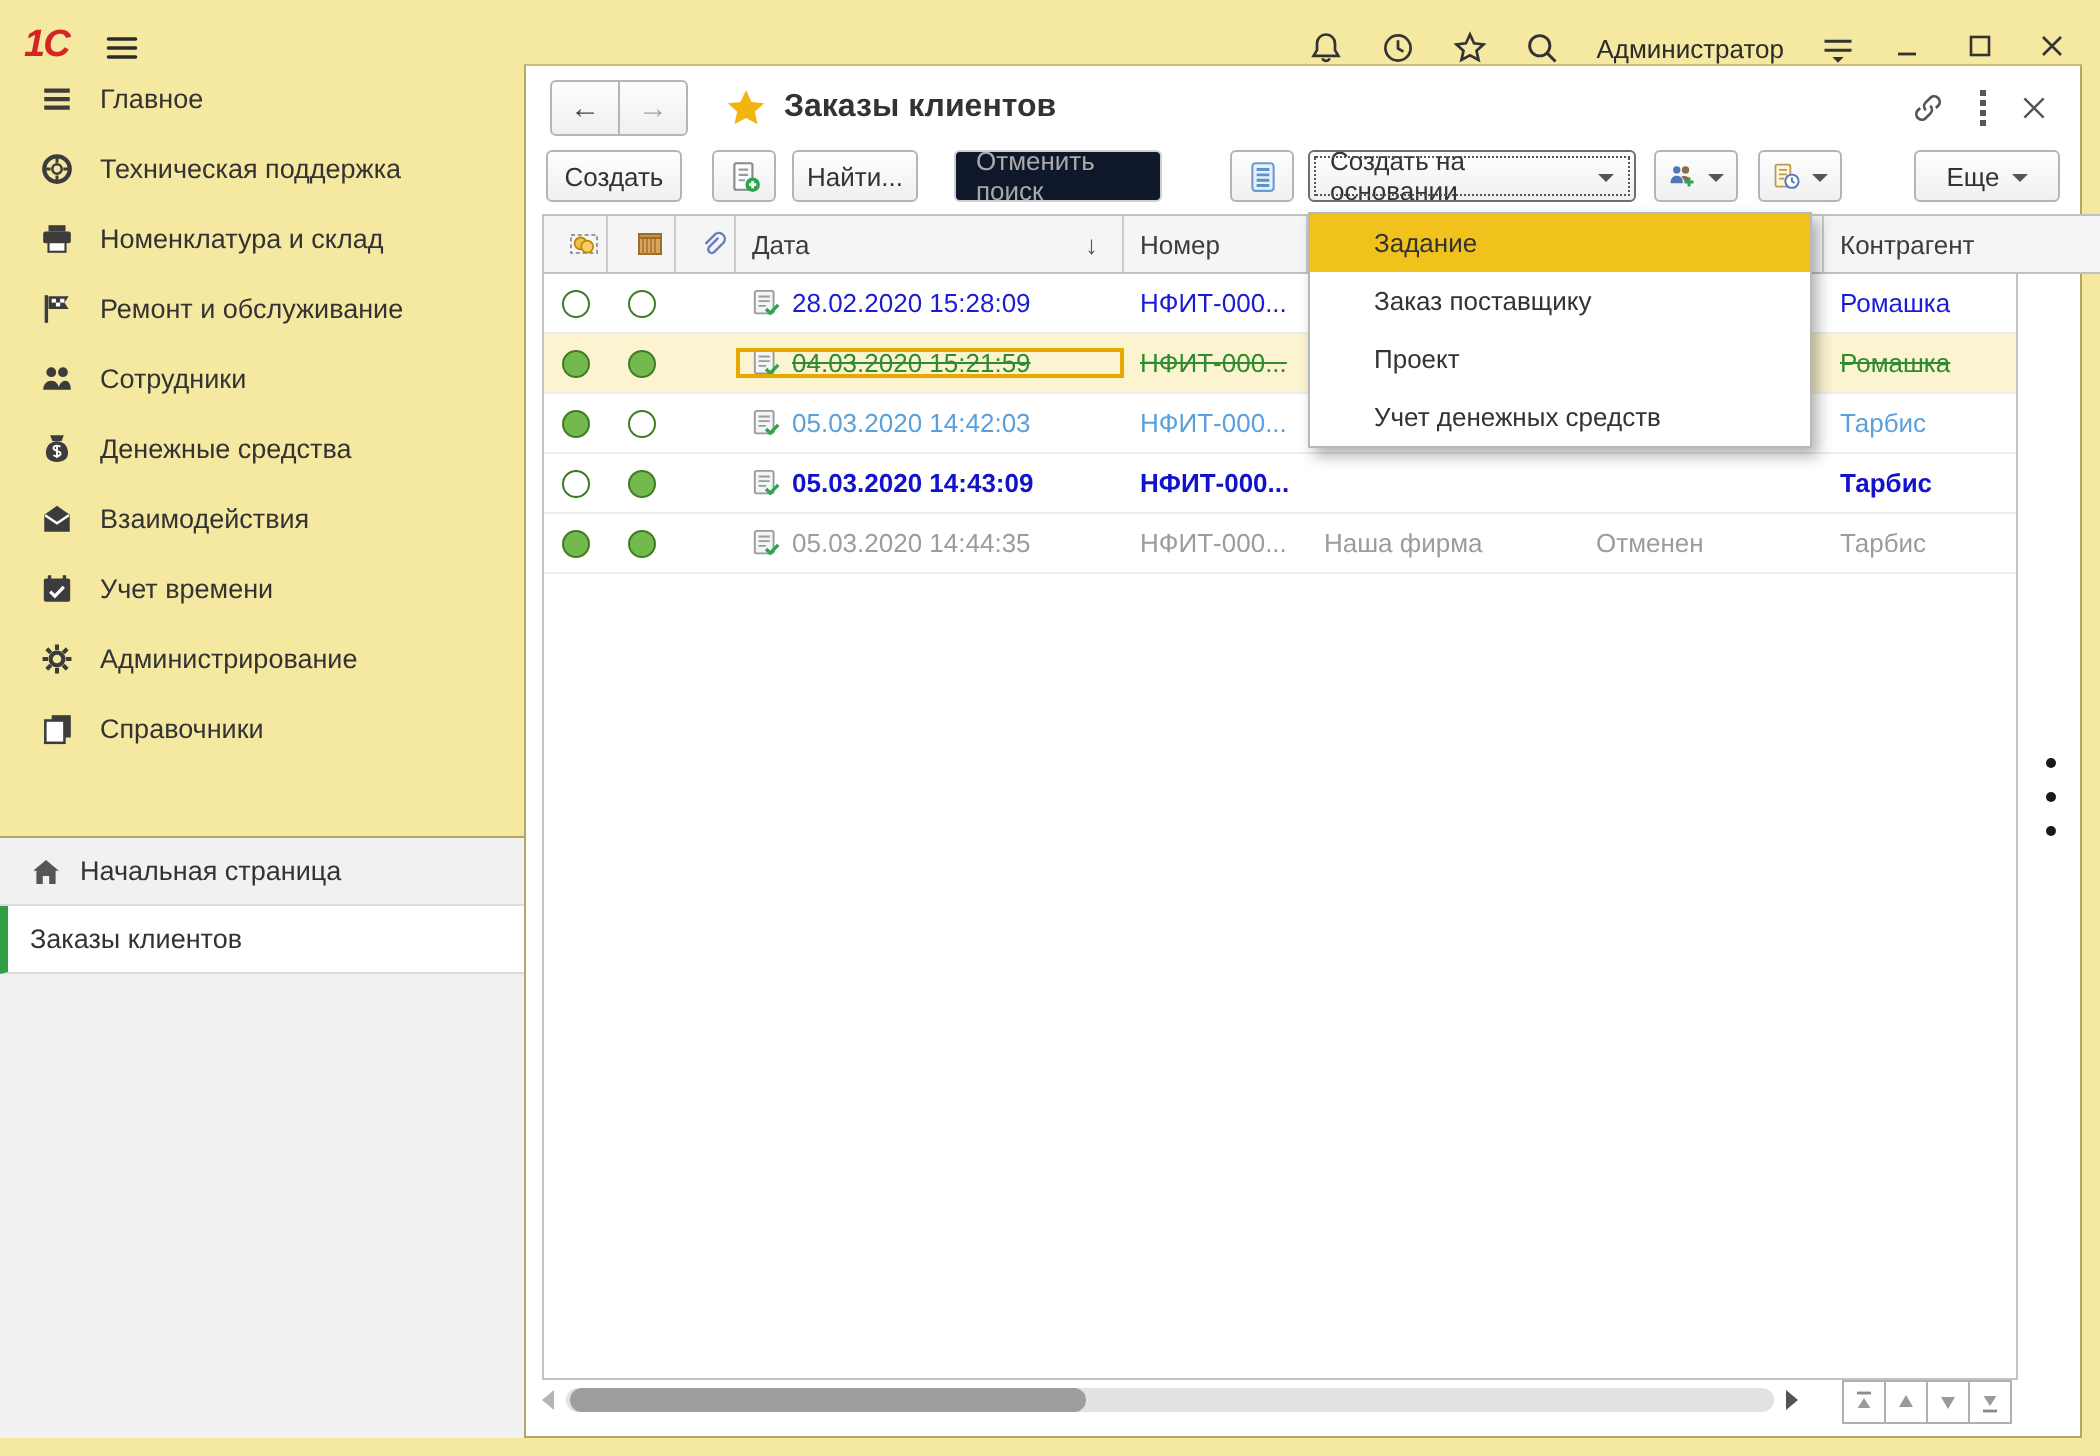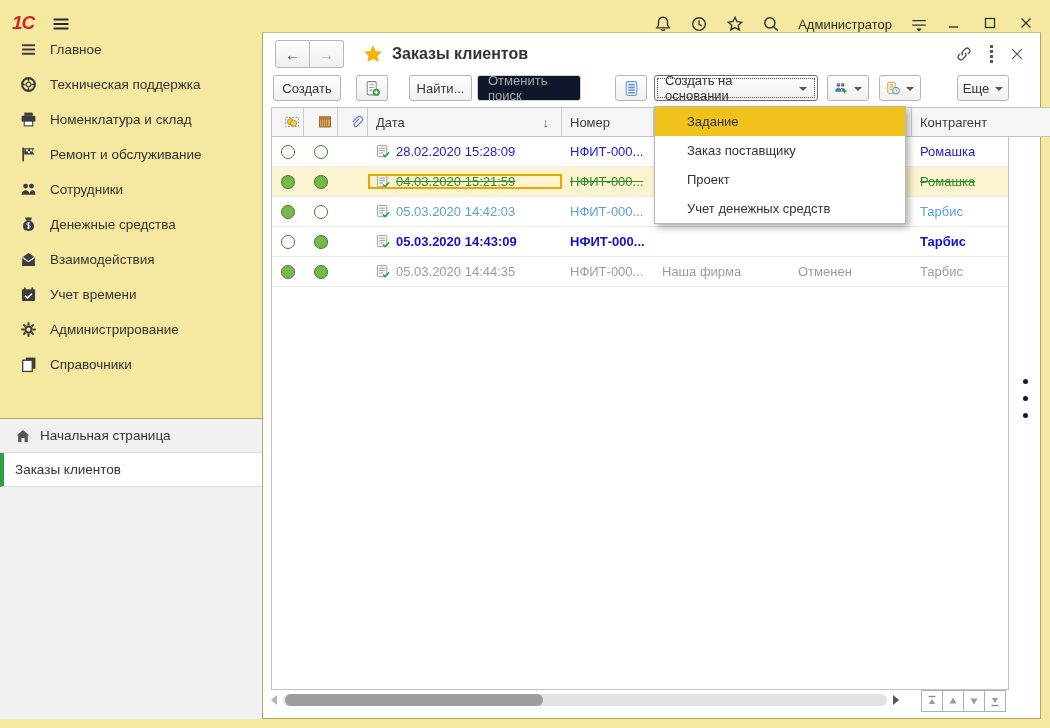--- a/index.html
+++ b/index.html
@@ -321,21 +321,21 @@
         <span>Создать</span>
       </span>
     <span class="btn icononly" style="left:93px;width:32px">
       <svg width="17" height="17" viewBox="0 0 16 16">
           <rect x="3" y="1.5" width="8.5" height="12.5" rx="1" fill="#fff" stroke="#8a8a8a"></rect>
           <path d="M5 4.5h4.5M5 7h4.5M5 9.5h3" stroke="#9a9a9a"></path>
           <circle cx="11.6" cy="11.6" r="3.4" fill="#2ea44f"></circle>
           <path d="M11.6 9.9v3.4M9.9 11.6h3.4" stroke="#fff" stroke-width="1.3"></path>
         </svg>
     </span>
-    <span class="btn" style="left:146px;width:63px">
+    <span class="btn" style="left:133px;width:63px">
         <span>Найти...</span>
       </span>
     <span class="btn disabled" style="left:214px;width:104px">
         <span>Отменить поиск</span>
       </span>
     <span class="btn icononly" style="left:352px;width:32px">
       <svg width="17" height="17" viewBox="0 0 16 16">
           <rect x="3" y="1.5" width="10" height="13" rx="1.5" fill="#e8f1fa" stroke="#6b9bd2"></rect>
           <path d="M5 4.5h6M5 7h6M5 9.5h6M5 12h6" stroke="#5b93cf" stroke-width="1.4"></path>
         </svg>
@@ -356,21 +356,21 @@
     </span>
     <span class="btn icononly" style="left:616px;width:42px">
       <svg width="18" height="18" viewBox="0 0 16 16">
           <rect x="2" y="1.5" width="8.5" height="12.5" rx="1" fill="#fdf6d8" stroke="#b89b5a"></rect>
           <path d="M4 4.5h4.5M4 7h4.5M4 9.5h3" stroke="#b89b5a"></path>
           <circle cx="11.4" cy="11" r="3.8" fill="#fff" stroke="#4d79b8" stroke-width="1.1"></circle>
           <path d="M11.4 8.9v2.1l1.5 1" stroke="#4d79b8" fill="none" stroke-width="1.1"></path>
         </svg>
       <span class="caret"></span>
     </span>
-    <span class="btn" style="left:694px;width:52px">
+    <span class="btn" style="left:694px;width:73px">
       <span>Еще</span>
         <span class="caret"></span>
     </span>
   </div>
 
   <div class="thead">
     <div class="th col-s1">
       <span class="hic">
         <svg width="16" height="16" viewBox="0 0 16 16">
             <rect x="1.5" y="3.5" width="13" height="9" fill="none" stroke="#9a9a9a" stroke-dasharray="2 1.4"></rect>

